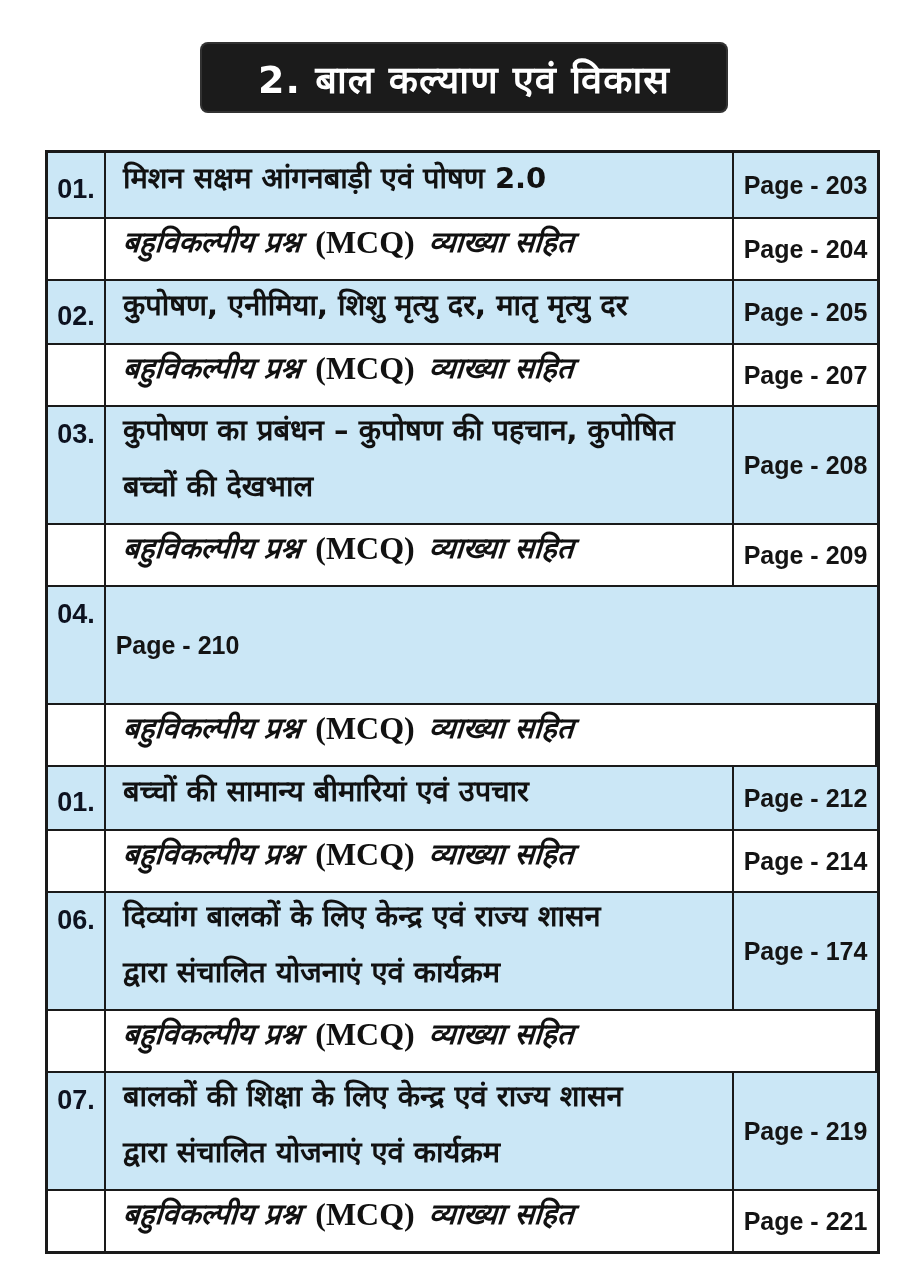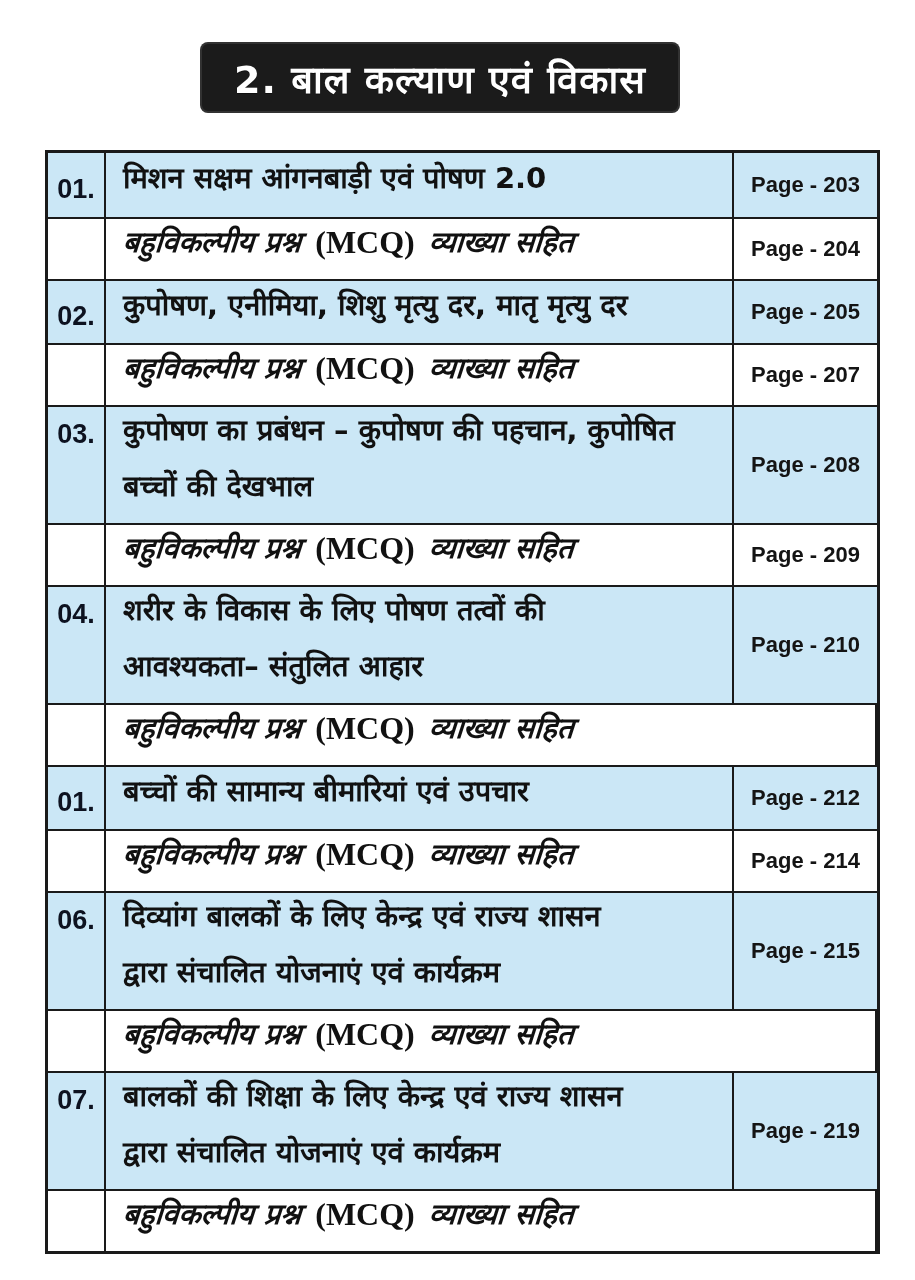--- a/index.html
+++ b/index.html
@@ -12,21 +12,21 @@
   html,body{margin:0;padding:0;}
   body{
     width:915px;height:1280px;
     background:#ffffff;
     font-family:"DejaVu Sans","Liberation Sans",sans-serif;
     color:var(--text);
     overflow:hidden;
   }
   .banner{
     margin:42px 0 0 200px;
-    width:480px;height:71px;
+    width:528px;height:71px;
     background:var(--banner-bg);
     border-radius:8px;
     display:flex;align-items:center;justify-content:center;
     box-shadow:inset 0 0 0 2px rgba(255,255,255,0.10);
   }
   .banner .banner-text{
     color:var(--banner-text);
     font-size:38px;
     font-weight:bold;
     letter-spacing:1px;
@@ -91,21 +91,21 @@
     font-style:normal;
     font-size:32px;
     font-weight:bold;
   }
   .cell.page{
     width:143px;
     flex:0 0 143px;
     justify-content:center;
     font-family:"Liberation Sans",sans-serif;
     font-weight:bold;
-    font-size:22px;
+    font-size:25px;
     color:#141414;
     white-space:nowrap;
   }
 </style>
 </head>
 <body>
 
 <div>
 
   <div class="banner">
@@ -158,22 +158,20 @@
       <div class="cell title mcqtext">
         <span class="dev-italic">बहुविकल्पीय प्रश्न</span>
         <span class="latin-serif">(MCQ)</span>
         <span class="dev-italic">व्याख्या सहित</span>
       </div>
       <div class="cell page">Page - 209</div>
     </div>
 
     <div class="row topic r-double">
       <div class="cell num">04.</div>
-      <div class="cell title">शरीर के विकास के लिए पोषण तत्वों की
-आवश्यकता– संतुलित आहार</div>
       <div class="cell page">Page - 210</div>
     </div>
 
     <div class="row mcq r-mcq">
       <div class="cell num"></div>
       <div class="cell title mcqtext">
         <span class="dev-italic">बहुविकल्पीय प्रश्न</span>
         <span class="latin-serif">(MCQ)</span>
         <span class="dev-italic">व्याख्या सहित</span>
       </div>
@@ -192,21 +190,21 @@
         <span class="latin-serif">(MCQ)</span>
         <span class="dev-italic">व्याख्या सहित</span>
       </div>
       <div class="cell page">Page - 214</div>
     </div>
 
     <div class="row topic r-double">
       <div class="cell num">06.</div>
       <div class="cell title">दिव्यांग बालकों के लिए केन्द्र एवं राज्य शासन
 द्वारा संचालित योजनाएं एवं कार्यक्रम</div>
-      <div class="cell page">Page - 215</div>
+      <div class="cell page">Page - 174</div>
     </div>
 
     <div class="row mcq r-mcq">
       <div class="cell num"></div>
       <div class="cell title mcqtext">
         <span class="dev-italic">बहुविकल्पीय प्रश्न</span>
         <span class="latin-serif">(MCQ)</span>
         <span class="dev-italic">व्याख्या सहित</span>
       </div>
     </div>
@@ -218,16 +216,17 @@
       <div class="cell page">Page - 219</div>
     </div>
 
     <div class="row mcq r-mcq">
       <div class="cell num"></div>
       <div class="cell title mcqtext">
         <span class="dev-italic">बहुविकल्पीय प्रश्न</span>
         <span class="latin-serif">(MCQ)</span>
         <span class="dev-italic">व्याख्या सहित</span>
       </div>
+      <div class="cell page">Page - 221</div>
     </div>
 
   </div>
 </div>
 
 </body></html>

